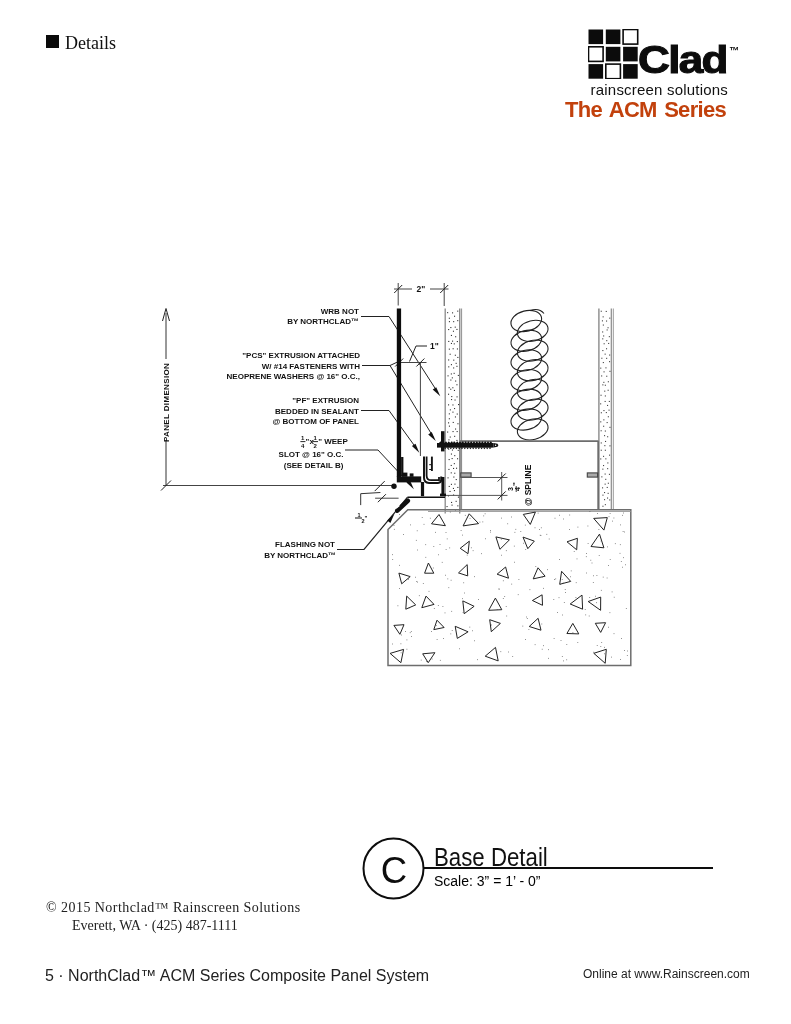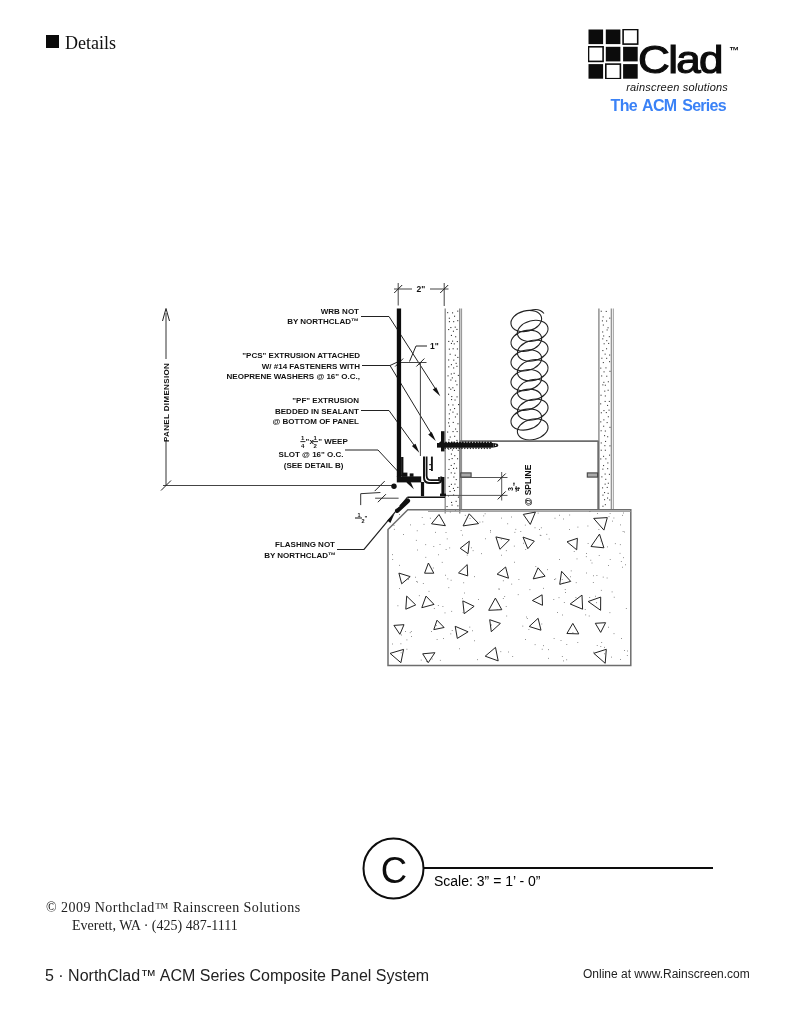--- a/index.html
+++ b/index.html
@@ -10,41 +10,41 @@
 </style>
 </head>
 <body>
 <div id="page">
 
 <div class="abs" style="left:46px;top:35px;width:13px;height:13px;background:#0a0a0a;"></div>
 
 <div class="abs ser" style="left:65px;top:32.5px;font-size:18px;color:#111;">Details</div>
 
 
-<div class="abs" style="left:638px;top:40px;font-size:39px;font-weight:normal;letter-spacing:-1.5px;color:#0c0c0c;-webkit-text-stroke:1.1px #0c0c0c;line-height:39px;"><span style="display:inline-block;transform:scaleX(1.13);transform-origin:0 50%;">Clad</span></div>
+<div class="abs" style="left:638px;top:40px;font-size:39px;font-weight:bold;letter-spacing:-1.5px;color:#0c0c0c;-webkit-text-stroke:1.1px #0c0c0c;line-height:39px;"><span style="display:inline-block;transform:scaleX(1.13);transform-origin:0 50%;">Clad</span></div>
 
 <div class="abs" style="left:729px;top:45px;font-size:10px;font-weight:bold;color:#0c0c0c;">™</div>
 
 <svg class="abs" style="left:588px;top:29px;" width="51" height="50" viewBox="0 0 51 50">
   <g fill="#0c0c0c">
     <rect x="0.5" y="0.5" width="14.6" height="14.6"></rect>
     <rect x="17.8" y="0.5" width="14.6" height="14.6"></rect>
     <rect x="35.1" y="0.5" width="14.6" height="14.6" fill="none" stroke="#0c0c0c" stroke-width="1.6"></rect>
     <rect x="0.5" y="17.8" width="14.6" height="14.6" fill="none" stroke="#0c0c0c" stroke-width="1.6"></rect>
     <rect x="17.8" y="17.8" width="14.6" height="14.6"></rect>
     <rect x="35.1" y="17.8" width="14.6" height="14.6"></rect>
     <rect x="0.5" y="35.1" width="14.6" height="14.6"></rect>
     <rect x="17.8" y="35.1" width="14.6" height="14.6" fill="none" stroke="#0c0c0c" stroke-width="1.6"></rect>
     <rect x="35.1" y="35.1" width="14.6" height="14.6"></rect>
   </g>
 </svg>
 
-<div class="abs" style="left:460px;top:81px;width:268px;text-align:right;font-size:11px;color:#111;letter-spacing:0.2px;font-style:italic;">rainscreen solutions</div>
-
-<div class="abs" style="left:460px;top:96.5px;width:266px;text-align:right;font-size:16px;font-weight:bold;color:#3b82f6;letter-spacing:-0.7px;word-spacing:2px;">The ACM Series</div>
+<div class="abs" style="left:460px;top:81px;width:268px;text-align:right;font-size:15px;color:#111;letter-spacing:0.2px;">rainscreen solutions</div>
+
+<div class="abs" style="left:460px;top:96.5px;width:266px;text-align:right;font-size:22px;font-weight:bold;color:#c2410c;letter-spacing:-0.7px;word-spacing:2px;">The ACM Series</div>
 
 <svg class="abs" style="left:0;top:0;" width="791" height="1024" viewBox="0 0 791 1024">
   <g fill="none" stroke="none">
 
   <g stroke="#333" stroke-width="1">
     <line x1="166" y1="313" x2="166" y2="359"></line>
     <line x1="166" y1="440" x2="166" y2="485.5"></line>
     <path d="M166,308.5 L162.5,321 M166,308.5 L169.5,321" stroke="#222"></path>
     <line x1="163" y1="485.5" x2="392.5" y2="485.5" stroke="#444"></line>
     <line x1="161" y1="490.5" x2="171" y2="480.5" stroke="#222"></line>
@@ -721,26 +721,27 @@
   </g>
 
   </g>
 </svg>
 
 <svg class="abs" style="left:360px;top:834px;" width="70" height="70" viewBox="0 0 70 70">
   <circle cx="33.5" cy="34.5" r="30" fill="none" stroke="#0d0d0d" stroke-width="2"></circle>
   <text x="34" y="48.5" text-anchor="middle" font-family="Liberation Sans" font-size="36.5" fill="#0d0d0d">C</text>
 </svg>
 
+<div class="abs" style="left:434px;top:843px;font-size:25px;color:#101010;"><span style="display:inline-block;transform:scaleX(0.89);transform-origin:0 50%;">Base Detail</span></div>
 
 <div class="abs" style="left:424px;top:867.2px;width:289px;height:2px;background:#0d0d0d;"></div>
 
 <div class="abs" style="left:434px;top:873px;font-size:14px;color:#000000;">Scale: 3” = 1’ - 0”</div>
 
-<div class="abs ser" style="left:46px;top:900px;font-size:14px;letter-spacing:0.45px;color:#222;">© 2009 Northclad™ Rainscreen Solutions</div>
+<div class="abs ser" style="left:46px;top:900px;font-size:14px;letter-spacing:0.45px;color:#222;">© 2015 Northclad™ Rainscreen Solutions</div>
 
 <div class="abs ser" style="left:46px;top:918px;font-size:14px;color:#222;margin-left:26px;">Everett, WA · (425) 487-1111</div>
 
 <div class="abs" style="left:45px;top:966.5px;font-size:16px;color:#222;">5 · NorthClad™ ACM Series Composite Panel System</div>
 
 <div class="abs" style="left:583px;top:966.5px;font-size:12px;color:#222;">Online at www.Rainscreen.com</div>
 
 </div>
 
 </body></html>

